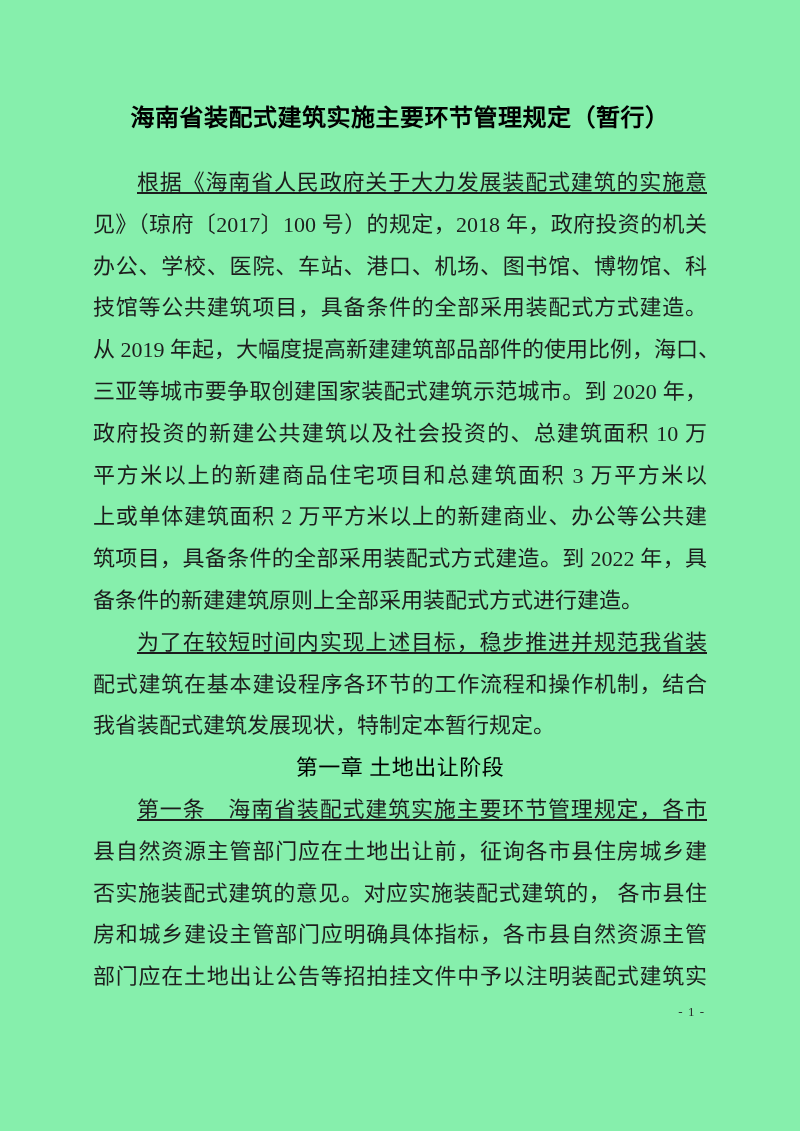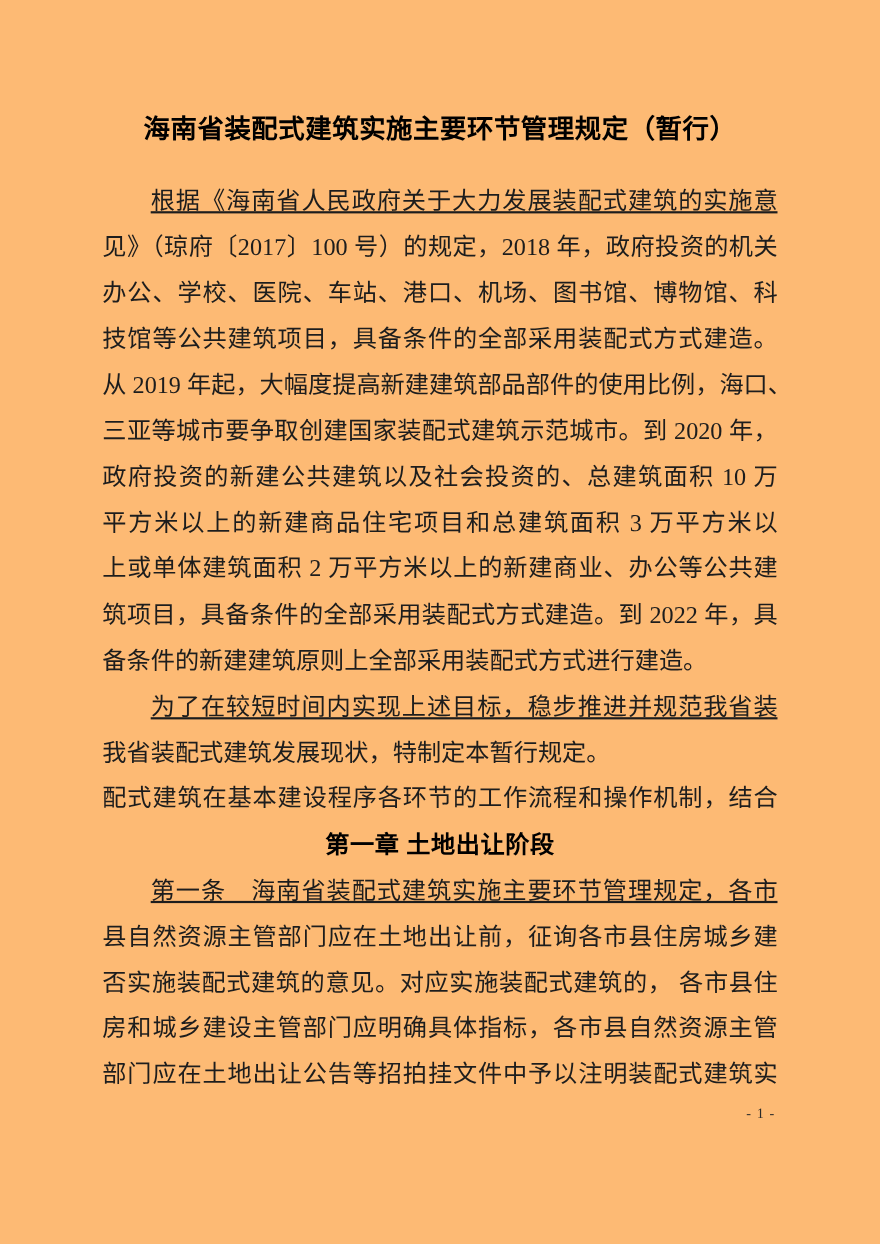--- a/index.html
+++ b/index.html
@@ -5,21 +5,21 @@
   html, body {
     margin: 0;
     padding: 0;
     background: #ffffff;
   }
   .page {
     position: relative;
     width: 800px;
     height: 1131px;
     margin: 0 auto;
-    background: #fdba74;
+    background: #86efac;
     box-sizing: border-box;
     padding: 96px 93px 0 93px;
     font-family: "Liberation Serif", "DejaVu Serif", serif;
     color: #1d1d1d;
     overflow: hidden;
   }
   .doc-title {
     font-size: 24px;
     font-weight: bold;
     color: #000000;
@@ -40,21 +40,21 @@
     white-space: nowrap;
   }
   .line.indent {
     text-indent: 2em;
     text-decoration: underline;
   }
   .line.pend {
     text-align-last: left;
   }
   .line.chapter {
-    font-weight: bold;
+    font-weight: normal;
     color: #000000;
     text-align: left;
     text-align-last: center;
     letter-spacing: 0.5px;
   }
   .page-num {
     font-size: 13px;
     line-height: 18px;
     text-align: right;
     padding-right: 2px;
@@ -79,22 +79,22 @@
     <div class="line">三亚等城市要争取创建国家装配式建筑示范城市。到 2020 年，</div>
     <div class="line">政府投资的新建公共建筑以及社会投资的、总建筑面积 10 万</div>
     <div class="line">平方米以上的新建商品住宅项目和总建筑面积 3 万平方米以</div>
     <div class="line">上或单体建筑面积 2 万平方米以上的新建商业、办公等公共建</div>
     <div class="line">筑项目，具备条件的全部采用装配式方式建造。到 2022 年，具</div>
     <div class="line pend">备条件的新建建筑原则上全部采用装配式方式进行建造。</div>
   </div>
 
   <div>
     <div class="line indent">为了在较短时间内实现上述目标，稳步推进并规范我省装</div>
+    <div class="line">配式建筑在基本建设程序各环节的工作流程和操作机制，结合</div>
     <div class="line pend">我省装配式建筑发展现状，特制定本暂行规定。</div>
-    <div class="line">配式建筑在基本建设程序各环节的工作流程和操作机制，结合</div>
   </div>
 
   <div class="line chapter">第一章 土地出让阶段</div>
 
   <div>
     <div class="line indent">第一条　海南省装配式建筑实施主要环节管理规定，各市</div>
     <div class="line">县自然资源主管部门应在土地出让前，征询各市县住房城乡建</div>
     <div class="line">否实施装配式建筑的意见。对应实施装配式建筑的， 各市县住</div>
     <div class="line">房和城乡建设主管部门应明确具体指标，各市县自然资源主管</div>
     <div class="line">部门应在土地出让公告等招拍挂文件中予以注明装配式建筑实</div>

